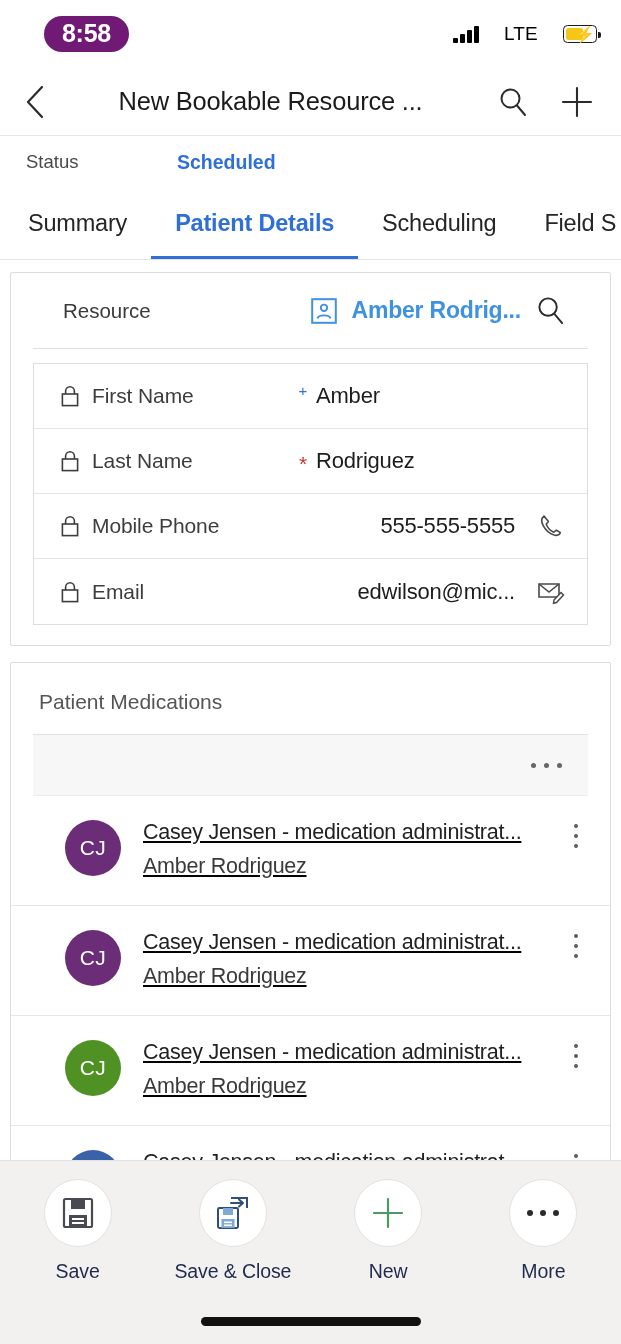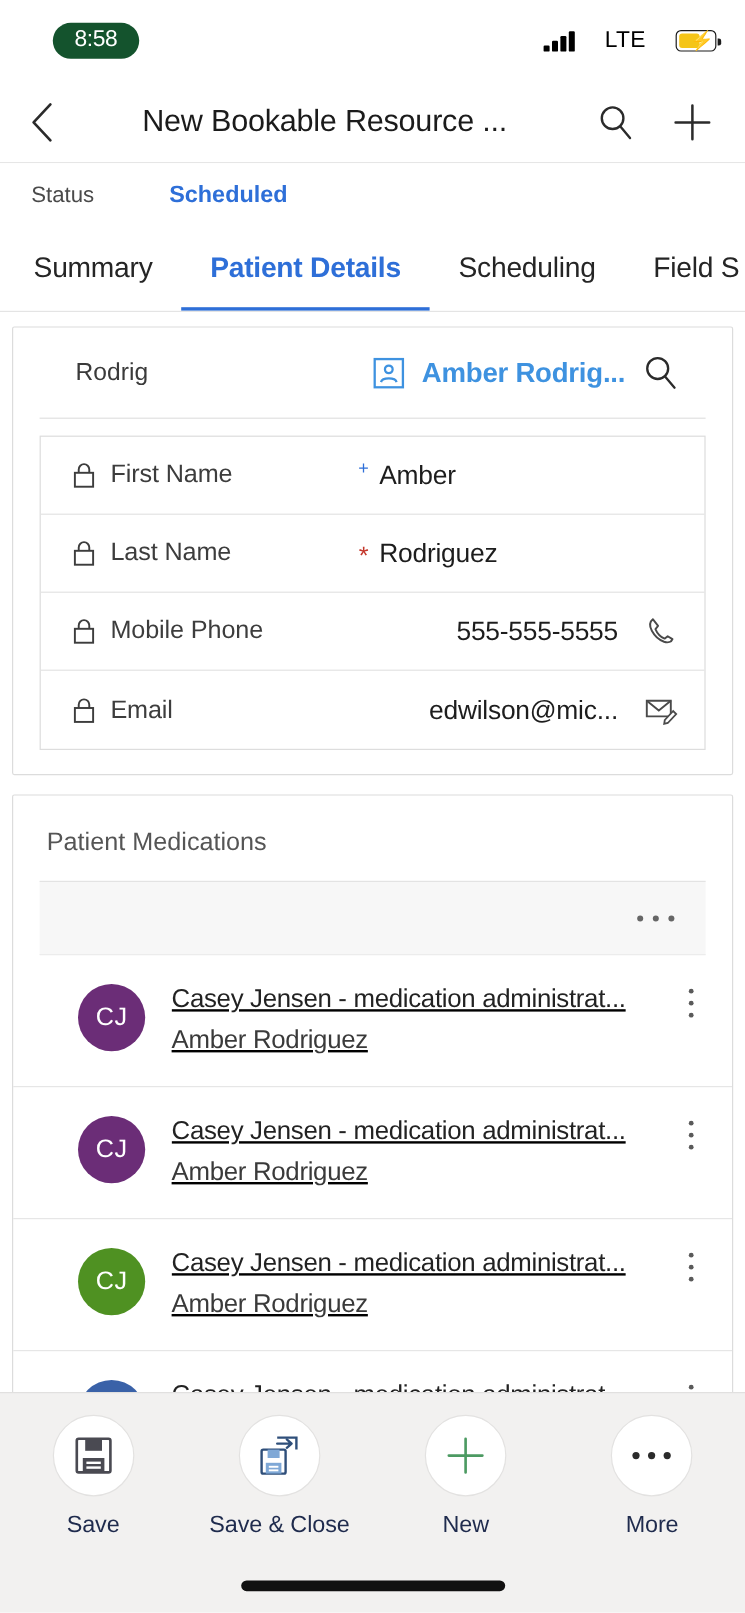--- a/index.html
+++ b/index.html
@@ -26,24 +26,24 @@
   .statusbar {
     height: 68px;
     flex: 0 0 68px;
     display: flex;
     align-items: center;
     justify-content: space-between;
     padding: 0 24px 0 44px;
     background: #ffffff;
   }
   .time-pill {
-    background: #14532d;
+    background: #701a75;
     color: #ffffff;
-    font-size: 19px;
-    font-weight: 400;
+    font-size: 25px;
+    font-weight: 700;
     border-radius: 22px;
     padding: 4px 18px 6px 18px;
     line-height: 1.05;
     letter-spacing: -0.3px;
   }
   .status-right {
     display: flex;
     align-items: center;
     gap: 25px;
   }
@@ -140,20 +140,21 @@
     justify-content: flex-end;
   }
 
   
   .statusrow {
     flex: 0 0 52px;
     display: flex;
     align-items: center;
     padding: 0 26px;
     background: #ffffff;
+    gap: 36px;
   }
   .statusrow .lbl {
     font-size: 18.5px;
     color: #4a4a4a;
     width: 115px;
   }
   .statusrow .val {
     font-size: 19.5px;
     color: #2E6FD8;
     font-weight: 600;
@@ -481,21 +482,21 @@
     </div>
     <div class="tab">
       <span>Field S</span>
     </div>
   </div>
 
   <div class="content">
 
     <div class="card">
       <div class="patient-head">
-        <div class="label">Rodrig</div>
+        <div class="label">Resource</div>
         <div class="linkwrap">
           <svg width="26" height="26" viewBox="0 0 26 26" fill="none">
             <rect x="1.2" y="1.2" width="23.6" height="23.6" stroke="#3E92E0" stroke-width="2"></rect>
             <circle cx="13" cy="9.8" r="3.2" stroke="#3E92E0" stroke-width="1.9"></circle>
             <path d="M6.5 20.4 C7.6 16.4 18.4 16.4 19.5 20.4" stroke="#3E92E0" stroke-width="1.9" fill="none"></path>
           </svg>
           <span class="patient-link">Amber Rodrig...</span>
           <svg width="31" height="31" viewBox="0 0 32 32" fill="none">
             <circle cx="13.5" cy="12.5" r="9" stroke="#2b2b2b" stroke-width="2"></circle>
             <path d="M20 19.5 L28 29" stroke="#2b2b2b" stroke-width="2" stroke-linecap="round"></path>

